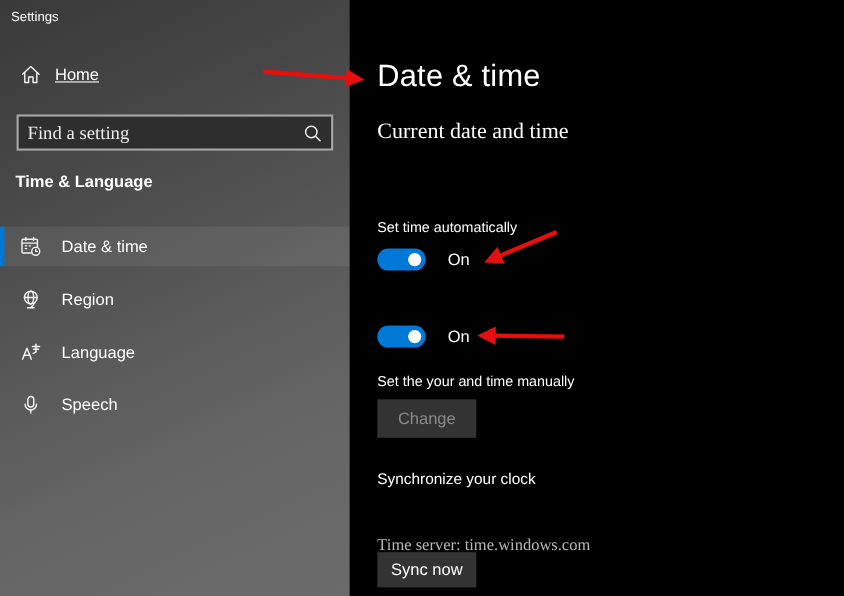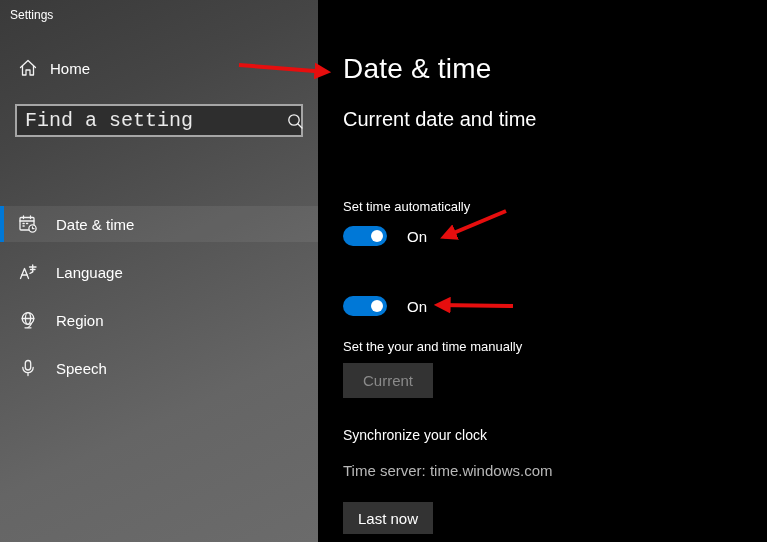--- a/index.html
+++ b/index.html
@@ -9,29 +9,29 @@
 
   
   .sidebar {
     position:absolute; left:0; top:0; width:318px; height:542px;
     background:linear-gradient(155deg,#3a3a3a 0%,#454545 22%,#565656 48%,#656565 72%,#6b6b6b 100%);
     color:#fff;
   }
   .app-title { position:absolute; left:10px; top:8px; font-size:12px; color:#ffffff; }
   .home-row { position:absolute; left:18px; top:58px; display:flex; align-items:center; gap:12px; cursor:default; }
   .home-row .nav-icon { width:20px; height:20px; }
-  .home-label { font-size:15px; color:#fff; }
+  .home-label { font-size:15px; color:#fff;text-decoration:underline; }
   .search-box {
     position:absolute; left:15px; top:104px; width:288px; height:33px;
     border:2px solid #a6a6a6; background:#2e2e2e;
     display:flex; align-items:center;
   }
   .search-box input {
     flex:1; height:100%; background:transparent; border:none; outline:none;
-    color:#f0f0f0; font-size:20px; padding:0 8px; font-family:Liberation Mono, monospace;
+    color:#f0f0f0; font-size:17px; padding:0 8px; font-family:Liberation Serif, serif;
   }
   .search-box input::placeholder { color:#eaeaea; opacity:1; }
   .search-glyph { width:18px; height:18px; margin-right:8px; flex:none; }
   .section-header { position:absolute; left:14px; top:157px; font-size:15px; font-weight:bold; color:#fff; }
 
   .nav { position:absolute; left:0; top:206px; width:318px; }
   .nav-item {
     position:relative; height:36px; margin-bottom:12px;
     display:flex; align-items:center; gap:18px; padding-left:18px; cursor:default;
   }
@@ -41,21 +41,21 @@
   }
   .nav-icon { width:20px; height:20px; flex:none; }
   .nav-label { font-size:15px; color:#fff; }
 
   
   .content {
     position:absolute; left:318px; top:0; width:449px; height:542px;
     background:#000; color:#fff;
   }
   .page-title { position:absolute; left:25px; top:53px; font-size:28px; font-weight:300; letter-spacing:0.2px; }
-  .sub-heading { font-size:20px; font-weight:400; position:absolute; left:25px; }
+  .sub-heading { font-size:20px; font-weight:400; position:absolute; left:25px;font-family:Liberation Serif, serif; }
   .sub-heading.current { top:108px; }
   .datetime-value { position:absolute; left:25px; top:155px; font-size:15px; }
   .field-label { position:absolute; left:25px; font-size:13px; }
   .lbl-settime { top:199px; }
   .lbl-setzone { top:269px; }
   .lbl-manual  { top:339px; }
   .toggle-row { position:absolute; left:25px; display:flex; align-items:center; gap:20px; }
   .row-toggle1 { top:226px; }
   .row-toggle2 { top:296px; }
   .toggle {
@@ -67,21 +67,21 @@
   .toggle-state { font-size:15px; color:#fff; }
   .btn {
     position:absolute; left:25px; width:90px; background:#333333; border:none;
     font-size:15px; font-family:inherit; cursor:pointer;
   }
   .btn-change { top:363px; height:35px; color:#8a8a8a; cursor:default; }
   .btn-sync { top:502px; height:32px; color:#ffffff; }
   .sync-heading { position:absolute; left:25px; top:427px; font-size:14px; color:#fff; }
   .sync-detail { position:absolute; left:25px; font-size:15px; color:#b8b8b8; white-space:nowrap; }
   .sync-last { top:452px; }
-  .sync-server { top:462px; }
+  .sync-server { top:488px;font-family:Liberation Serif, serif; }
 
   
   .arrows { position:absolute; inset:0; width:767px; height:542px; pointer-events:none; z-index:10; }
 
   .icon-stroke { stroke:#f2f2f2; fill:none; stroke-width:1.3; stroke-linecap:round; stroke-linejoin:round; }
 </style>
 </head>
 <body>
 
 <div class="app">
@@ -98,20 +98,21 @@
     </div>
 
     <div class="search-box">
       <input type="text" placeholder="Find a setting" style="">
       <svg class="search-glyph" viewBox="0 0 18 18">
         <circle class="icon-stroke" cx="8" cy="8" r="5.2"></circle>
         <line class="icon-stroke" x1="12" y1="12" x2="16" y2="16"></line>
       </svg>
     </div>
 
+    <div class="section-header">Time &amp; Language</div>
 
     <nav class="nav">
 
       <div class="nav-item selected">
         <span class="accent-bar"></span>
         <svg class="nav-icon" viewBox="0 0 20 20">
           <rect class="icon-stroke" x="2" y="3.5" width="14" height="12.5" rx="1"></rect>
           <line class="icon-stroke" x1="2" y1="7" x2="16" y2="7"></line>
           <line class="icon-stroke" x1="5.5" y1="2" x2="5.5" y2="4.5"></line>
           <line class="icon-stroke" x1="12.5" y1="2" x2="12.5" y2="4.5"></line>
@@ -119,43 +120,43 @@
           <line class="icon-stroke" x1="8.5" y1="9.5" x2="9.7" y2="9.5"></line>
           <line class="icon-stroke" x1="5" y1="12" x2="6.2" y2="12"></line>
           <circle class="icon-stroke" cx="14.5" cy="14.5" r="3.6" style="fill:#4a4a4a"></circle>
           <path class="icon-stroke" d="M14.5 12.8 V14.7 H16"></path>
         </svg>
         <span class="nav-label">Date &amp; time</span>
       </div>
 
       <div class="nav-item">
         <svg class="nav-icon" viewBox="0 0 20 20">
+          <circle class="icon-stroke" cx="10" cy="8.5" r="5.8"></circle>
+          <ellipse class="icon-stroke" cx="10" cy="8.5" rx="2.6" ry="5.8"></ellipse>
+          <line class="icon-stroke" x1="4.2" y1="8.5" x2="15.8" y2="8.5"></line>
+          <path class="icon-stroke" d="M13.5 13.5 Q12 16.5 10 17.5"></path>
+          <line class="icon-stroke" x1="7" y1="17.8" x2="13" y2="17.8"></line>
+        </svg>
+        <span class="nav-label">Region</span>
+      </div>
+
+      <div class="nav-item">
+        <svg class="nav-icon" viewBox="0 0 20 20">
           <path class="icon-stroke" d="M2.5 16.5 L6.5 6.5 L10.5 16.5"></path>
           <line class="icon-stroke" x1="3.8" y1="13" x2="9.2" y2="13"></line>
           <line class="icon-stroke" x1="11.5" y1="5" x2="18" y2="5"></line>
           <line class="icon-stroke" x1="12.5" y1="7.5" x2="17" y2="7.5"></line>
           <line class="icon-stroke" x1="14.7" y1="3" x2="14.7" y2="9.8"></line>
           <path class="icon-stroke" d="M14.7 9.8 Q13.5 11 12 11.3"></path>
         </svg>
         <span class="nav-label">Language</span>
       </div>
 
       <div class="nav-item">
         <svg class="nav-icon" viewBox="0 0 20 20">
-          <circle class="icon-stroke" cx="10" cy="8.5" r="5.8"></circle>
-          <ellipse class="icon-stroke" cx="10" cy="8.5" rx="2.6" ry="5.8"></ellipse>
-          <line class="icon-stroke" x1="4.2" y1="8.5" x2="15.8" y2="8.5"></line>
-          <path class="icon-stroke" d="M13.5 13.5 Q12 16.5 10 17.5"></path>
-          <line class="icon-stroke" x1="7" y1="17.8" x2="13" y2="17.8"></line>
-        </svg>
-        <span class="nav-label">Region</span>
-      </div>
-
-      <div class="nav-item">
-        <svg class="nav-icon" viewBox="0 0 20 20">
           <rect class="icon-stroke" x="7.3" y="2.5" width="5.4" height="9.5" rx="2.7"></rect>
           <path class="icon-stroke" d="M4.8 9.5 a5.2 5.2 0 0 0 10.4 0"></path>
           <line class="icon-stroke" x1="10" y1="14.7" x2="10" y2="17.5"></line>
         </svg>
         <span class="nav-label">Speech</span>
       </div>
 
     </nav>
   </aside>
 
@@ -173,25 +174,25 @@
     </div>
 
     <div class="toggle-row row-toggle2">
       <div class="toggle">
         <span class="knob"></span>
       </div>
       <span class="toggle-state">On</span>
     </div>
 
     <div class="field-label lbl-manual">Set the your and time manually</div>
-    <button class="btn btn-change" disabled="">Current</button>
+    <button class="btn btn-change" disabled="">Change</button>
 
     <div class="sync-heading">Synchronize your clock</div>
     <div class="sync-detail sync-server">Time server: time.windows.com</div>
-    <button class="btn btn-sync">Last now</button>
+    <button class="btn btn-sync">Sync now</button>
   </main>
 
   <svg class="arrows" viewBox="0 0 767 542">
     <defs>
       <marker id="ah" viewBox="0 0 10 10" refX="7.5" refY="5" markerWidth="4.2" markerHeight="4.2" orient="auto-start-reverse">
         <path d="M0,0 L10,5 L0,10 z" fill="#e60e0e"></path>
       </marker>
     </defs>
     <line x1="239" y1="65" x2="327" y2="72" stroke="#e60e0e" stroke-width="4" marker-end="url(#ah)"></line>
     <line x1="506" y1="211" x2="444" y2="237" stroke="#e60e0e" stroke-width="4" marker-end="url(#ah)"></line>

